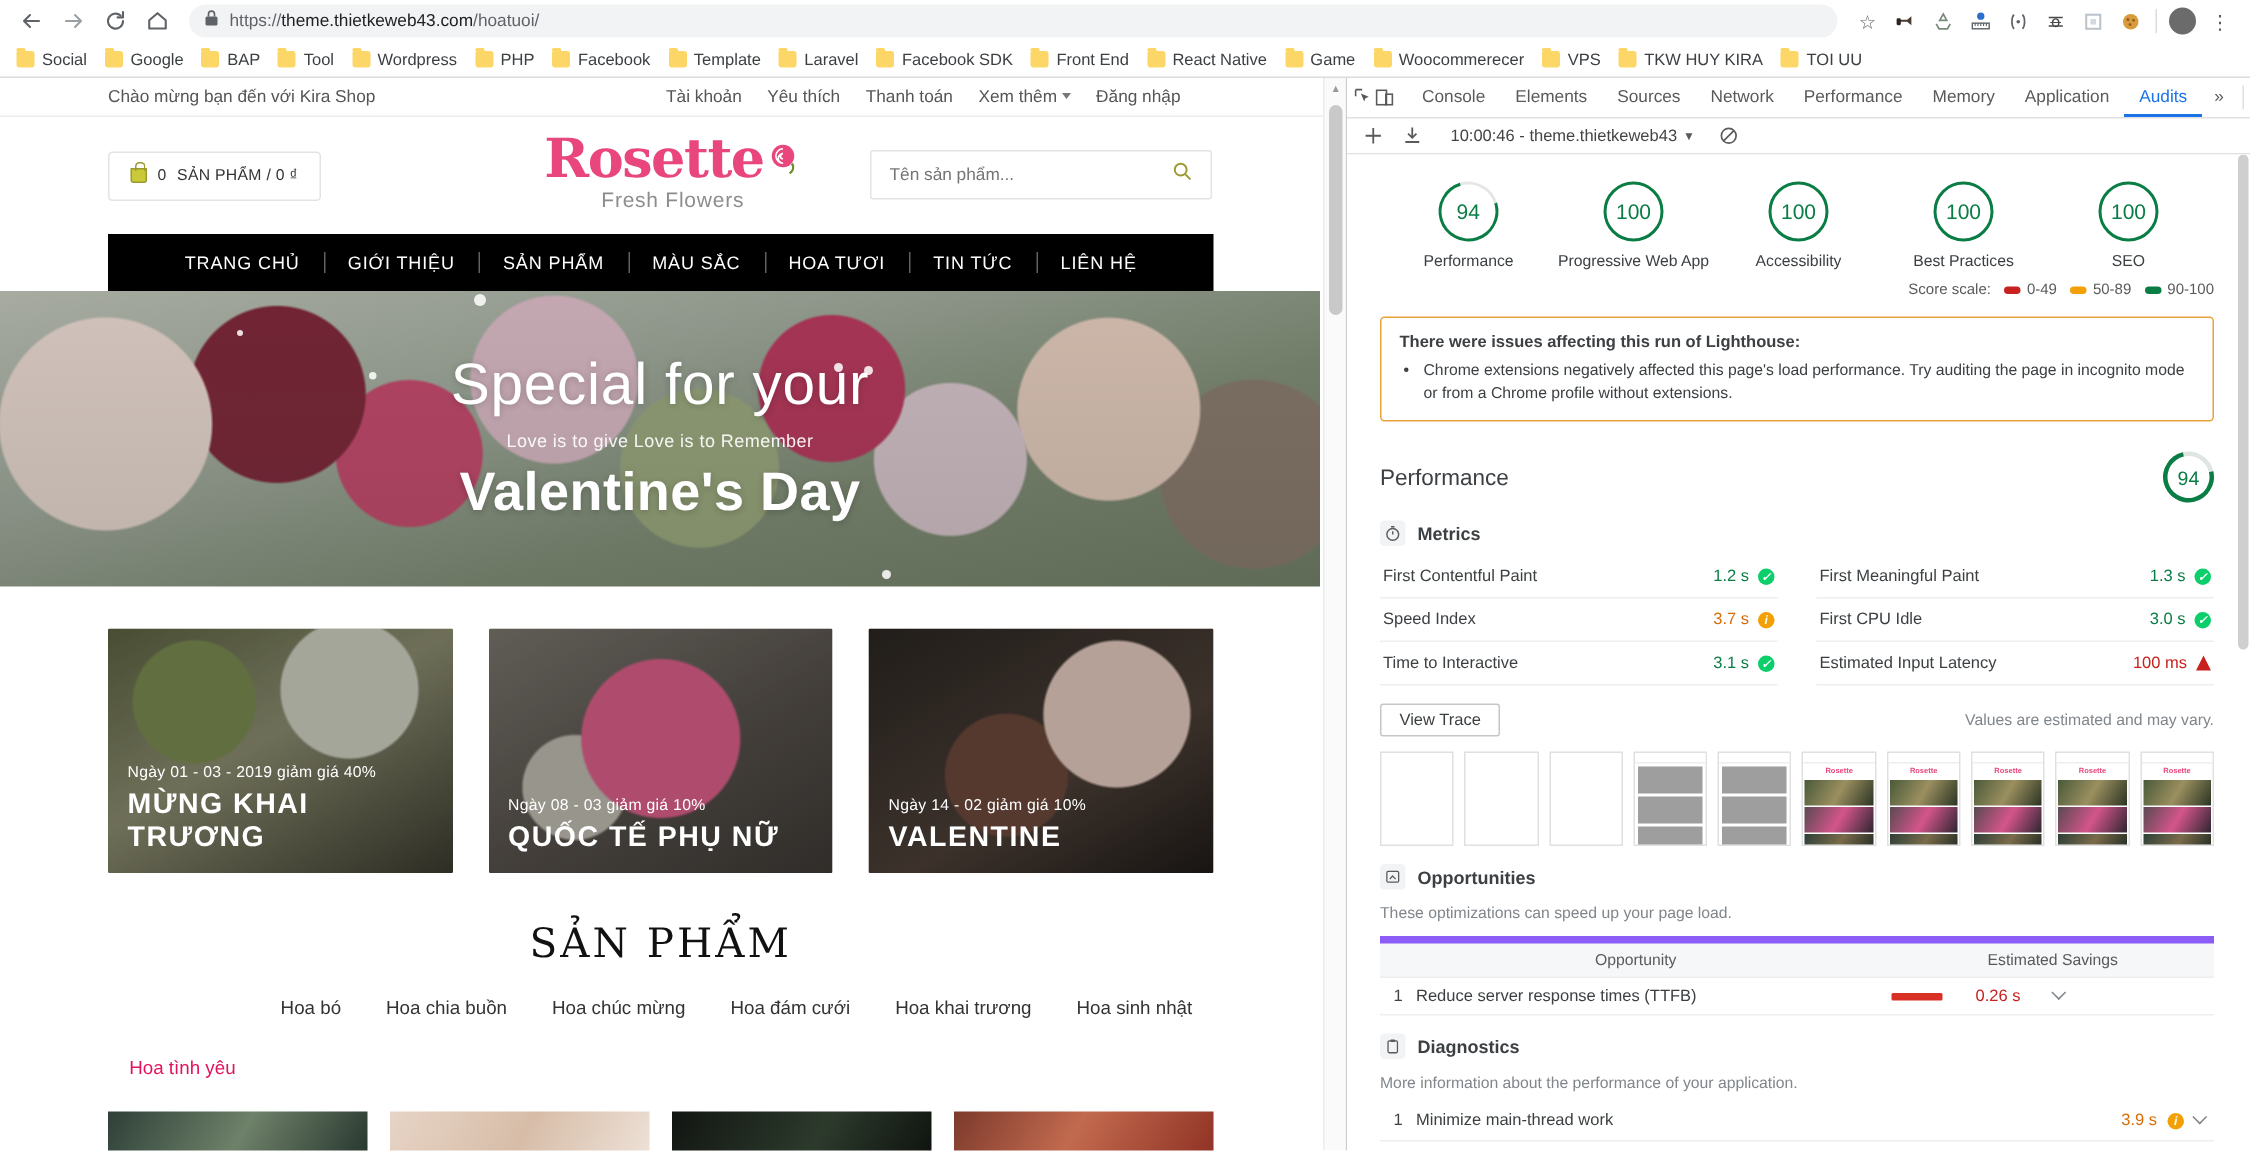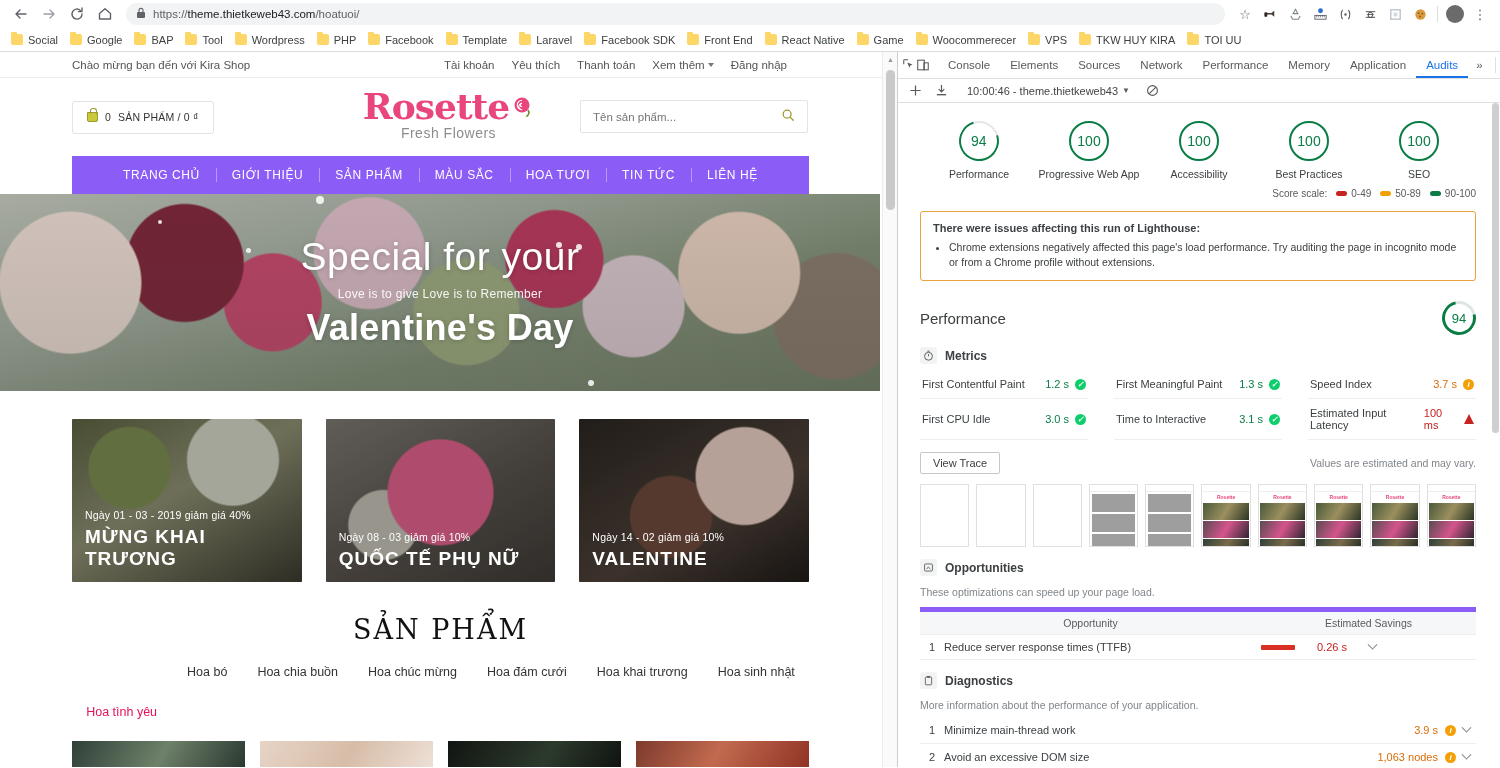--- a/index.html
+++ b/index.html
@@ -133,21 +133,21 @@
     position: absolute; right: 89px; top: 22px;
     width: 228px; height: 33px; border: 1px solid #e3e3e3;
     border-radius: 2px; display: flex; align-items: center;
     padding: 0 12px; justify-content: space-between;
   }
   .search-wrap input {
     border: none; outline: none; font-size: 11.5px; color: #999;
     width: 180px; font-family: "Liberation Sans", sans-serif; background: transparent;
   }
   .nav-bar {
-    margin: 0 88px 0 72px; height: 38px; background: #8b5cf6;
+    margin: 0 88px 0 72px; height: 38px; background: #000000;
     display: flex; align-items: center; justify-content: center;
   }
   .nav-bar a {
     color: #fff; font-size: 12px; letter-spacing: .6px;
     padding: 0 16px; text-decoration: none; position: relative;
     line-height: 14px;
   }
   .nav-bar a + a::before {
     content: ""; position: absolute; left: 0; top: 0; height: 14px;
     width: 1px; background: rgba(255,255,255,.38);
@@ -316,21 +316,21 @@
   .big-ring span { transform: rotate(-32deg); }
   .sub-head {
     display: flex; align-items: center; gap: 8px;
     padding: 12px 24px 0 22px; font-size: 12px; font-weight: 700; color: #3c4043;
   }
   .sub-ic {
     width: 17px; height: 17px; border-radius: 3px; background: #f1f3f4;
     display: flex; align-items: center; justify-content: center; color: #5a5a5a;
   }
   .metrics {
-    display: grid; grid-template-columns: 1fr 1fr 1fr; column-gap: 26px;
+    display: grid; grid-template-columns: 1fr 1fr; column-gap: 26px;
     padding: 6px 24px 0 22px;
   }
   .metric {
     display: flex; align-items: center; justify-content: space-between;
     border-bottom: 1px solid #eceff1; padding: 8px 2px; font-size: 11px;
     color: #3c4043;
   }
   .metric .mval { display: flex; align-items: center; gap: 6px; font-size: 11px; }
   .badge-dot {
     width: 11px; height: 11px; border-radius: 50%; display: inline-flex;

